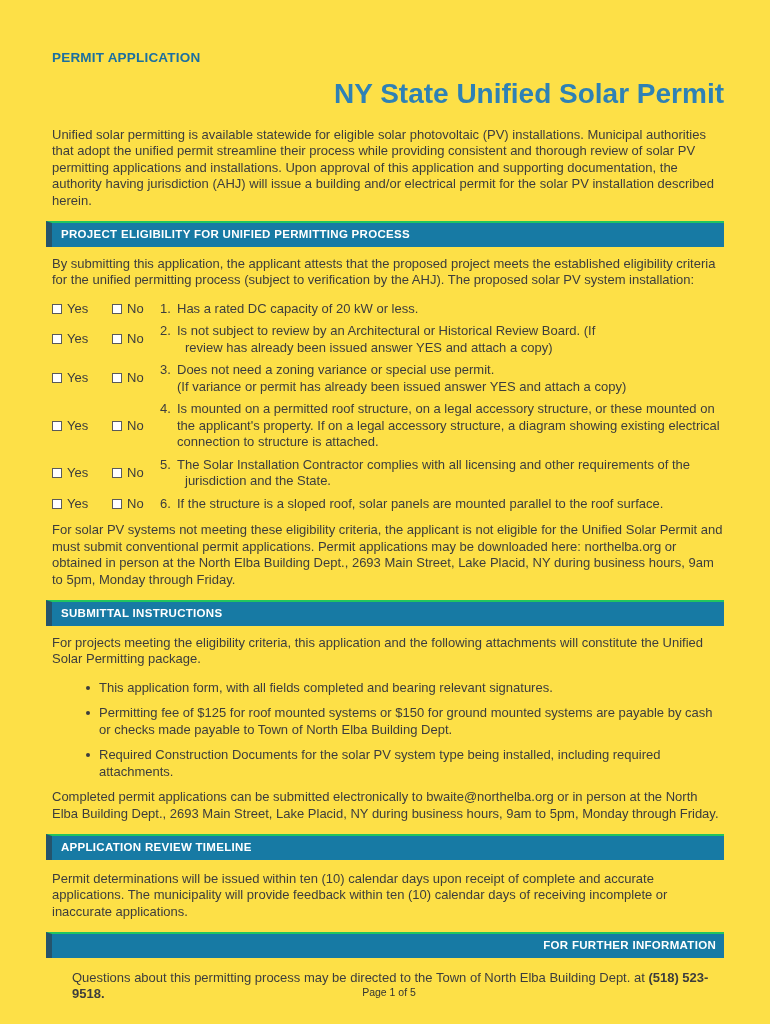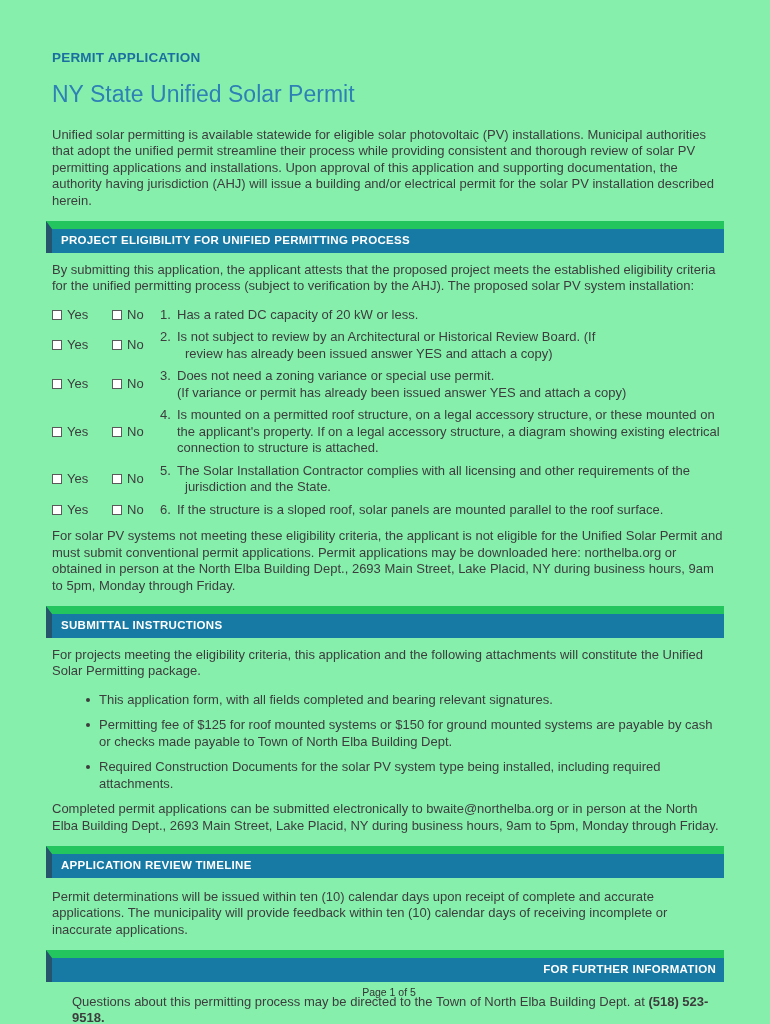--- a/index.html
+++ b/index.html
@@ -2,49 +2,50 @@
 <html><head>
 <meta charset="utf-8">
 <style>
   * { margin: 0; padding: 0; box-sizing: border-box; }
   html, body { background: #ffffff; }
   body { font-family: "Liberation Sans", sans-serif; }
   .page {
     position: relative;
     width: 770px;
     height: 1024px;
-    background: #86efac;
+    background: #fde047;
     margin: 0 auto;
     overflow: hidden;
   }
   .content {
     padding: 50px 46px 0 46px;
     color: #3d3d3d;
     font-size: 13px;
     line-height: 16.5px;
   }
   .indent { margin-left: 6px; }
   .kicker {
     font-size: 13.5px;
     font-weight: bold;
     color: #1b6fa0;
     letter-spacing: 0.2px;
     margin-bottom: 10px;
   }
   .doc-title {
-    font-size: 23px;
+    font-size: 28px;
     line-height: 34px;
-    font-weight: normal;
+    font-weight: bold;
     color: #2e81b5;
     margin-bottom: 16px;
+    text-align: right;
   }
   p.para { margin-bottom: 12px; }
   .section-bar {
     background: #177aa4;
-    border-top: 8px solid #22c55e;
+    border-top: 2px solid #22c55e;
     border-left: 6px solid #25546c;
     color: #ffffff;
     font-size: 11.5px;
     font-weight: bold;
     letter-spacing: 0.3px;
     padding: 3px 8px 4px 9px;
     margin: 2px 0 9px 0;
   }
   .elig-row {
     display: flex;

